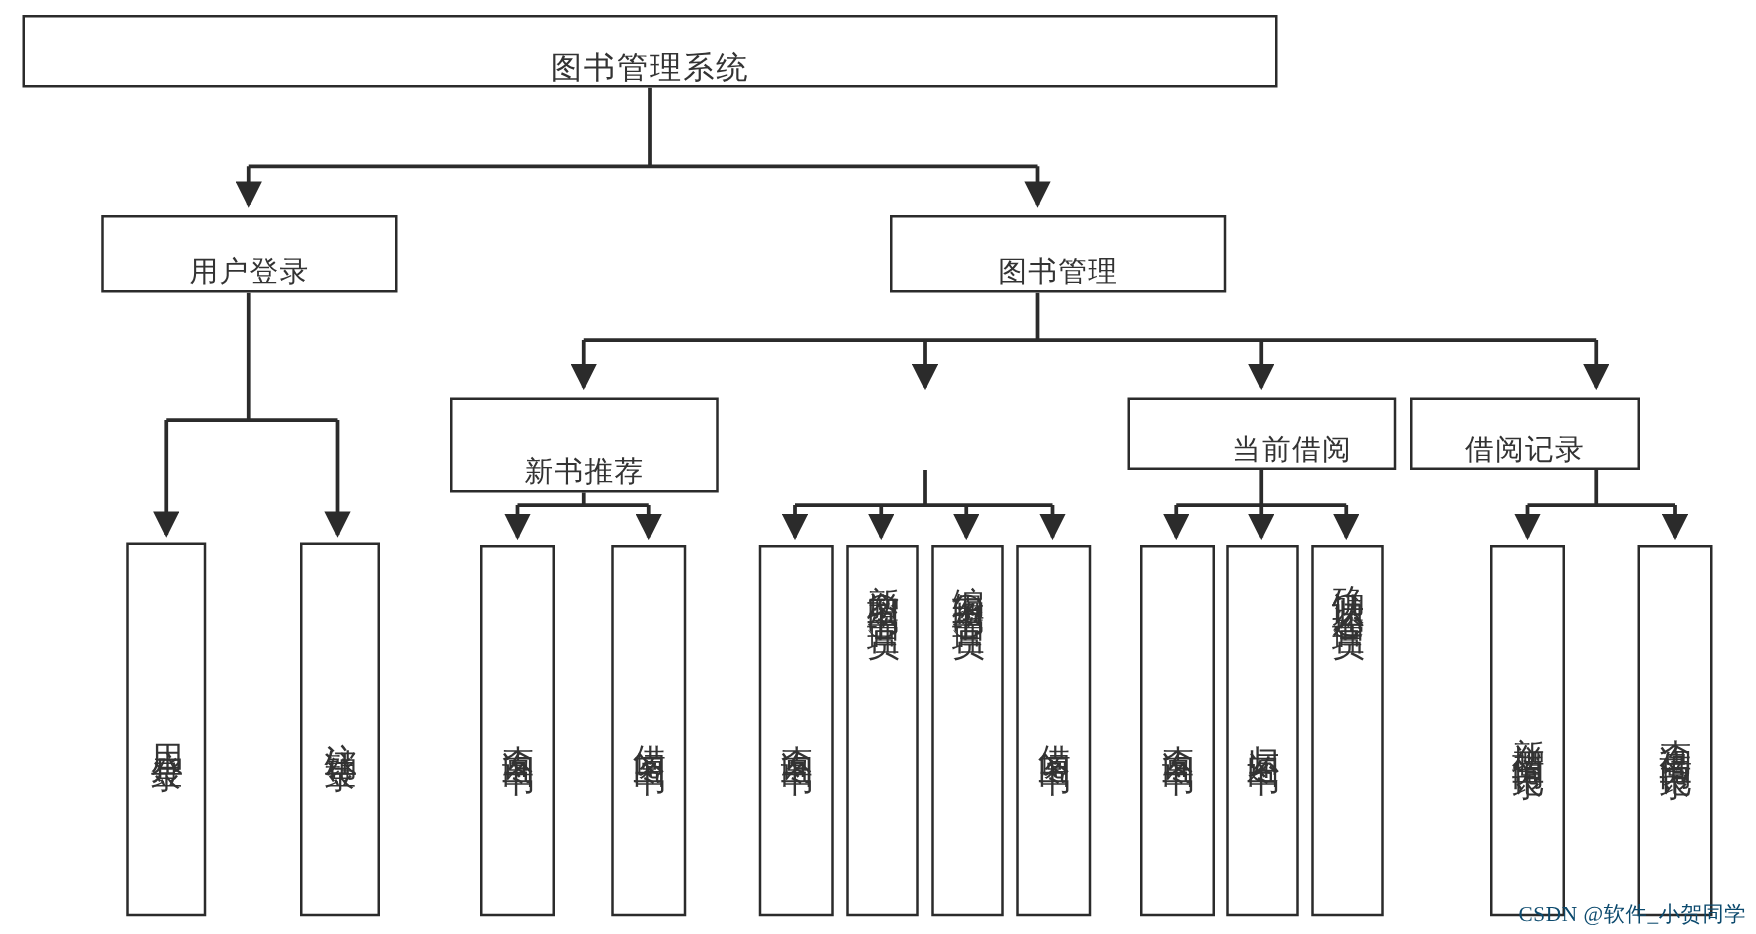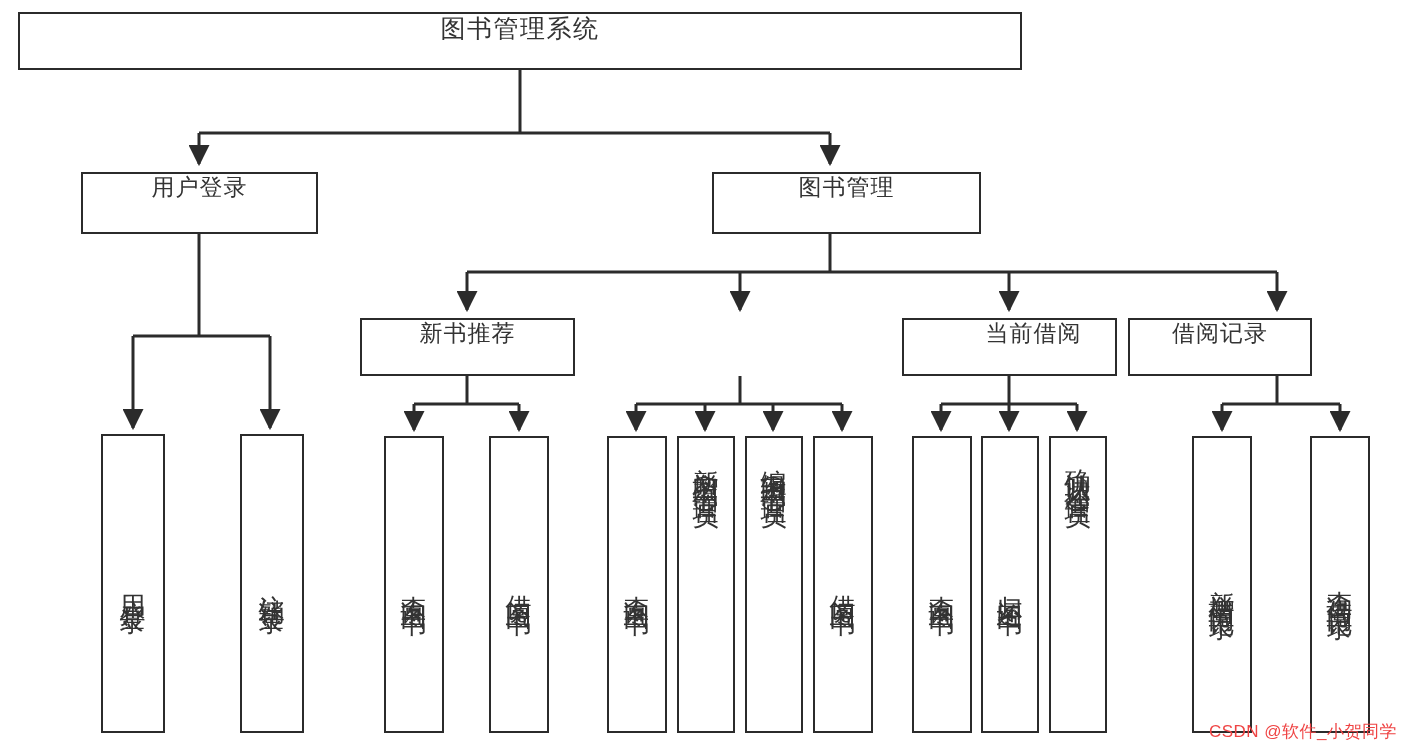--- a/index.html
+++ b/index.html
@@ -24,21 +24,21 @@
     top: 0;
     width: 1405px;
     height: 747px;
   }
   .node {
     position: absolute;
     box-sizing: border-box;
     border: 2px solid #2b2b2b;
     background: #ffffff;
     display: flex;
-    align-items: flex-start;
+    align-items: flex-end;
     justify-content: center;
     color: #333333;
     z-index: 3;
   }
   .node-label {
     display: block;
     text-align: center;
     line-height: 1.18;
     color: #333333;
     white-space: nowrap;
@@ -68,25 +68,25 @@
   }
   .node.vert.centered {
     align-items: center;
     padding-top: 0;
   }
   #watermark {
     position: absolute;
     right: 8px;
     bottom: 4px;
     font-size: 17px;
-    color: #ef4444;
+    color: #0c4a6e;
     letter-spacing: 0.5px;
     z-index: 9;
     white-space: nowrap;
-    font-family: Liberation Sans, sans-serif;
+    font-family: Liberation Serif, serif;
   }
 </style>
 </head>
 <body>
 
 <div id="diagram-root">
 
   <svg id="diagram-svg" viewBox="0 0 1405 747" xmlns="http://www.w3.org/2000/svg">
     <defs>
       <marker id="arrow" viewBox="0 0 10 10" refX="9" refY="5" markerWidth="7" markerHeight="7" orient="auto-start-reverse">
@@ -146,21 +146,21 @@
   </div>
 
   <div class="node horiz" style="left:81px; top:172px; width:237px; height:62px;">
     <span class="node-label">用户登录</span>
   </div>
 
   <div class="node horiz" style="left:712px; top:172px; width:269px; height:62px;">
     <span class="node-label">图书管理</span>
   </div>
 
-  <div class="node horiz" style="left:360px; top:318px; width:215px; height:58px;">
+  <div class="node horiz" style="left:360px; top:318px; width:215px; height:76px;">
     <span class="node-label">新书推荐</span>
   </div>
 
 
   <div class="node horiz" style="left:902px; top:318px; width:215px; height:58px;padding-left:48px;">
     <span class="node-label">当前借阅</span>
   </div>
 
   <div class="node horiz" style="left:1128px; top:318px; width:184px; height:58px;">
     <span class="node-label">借阅记录</span>

